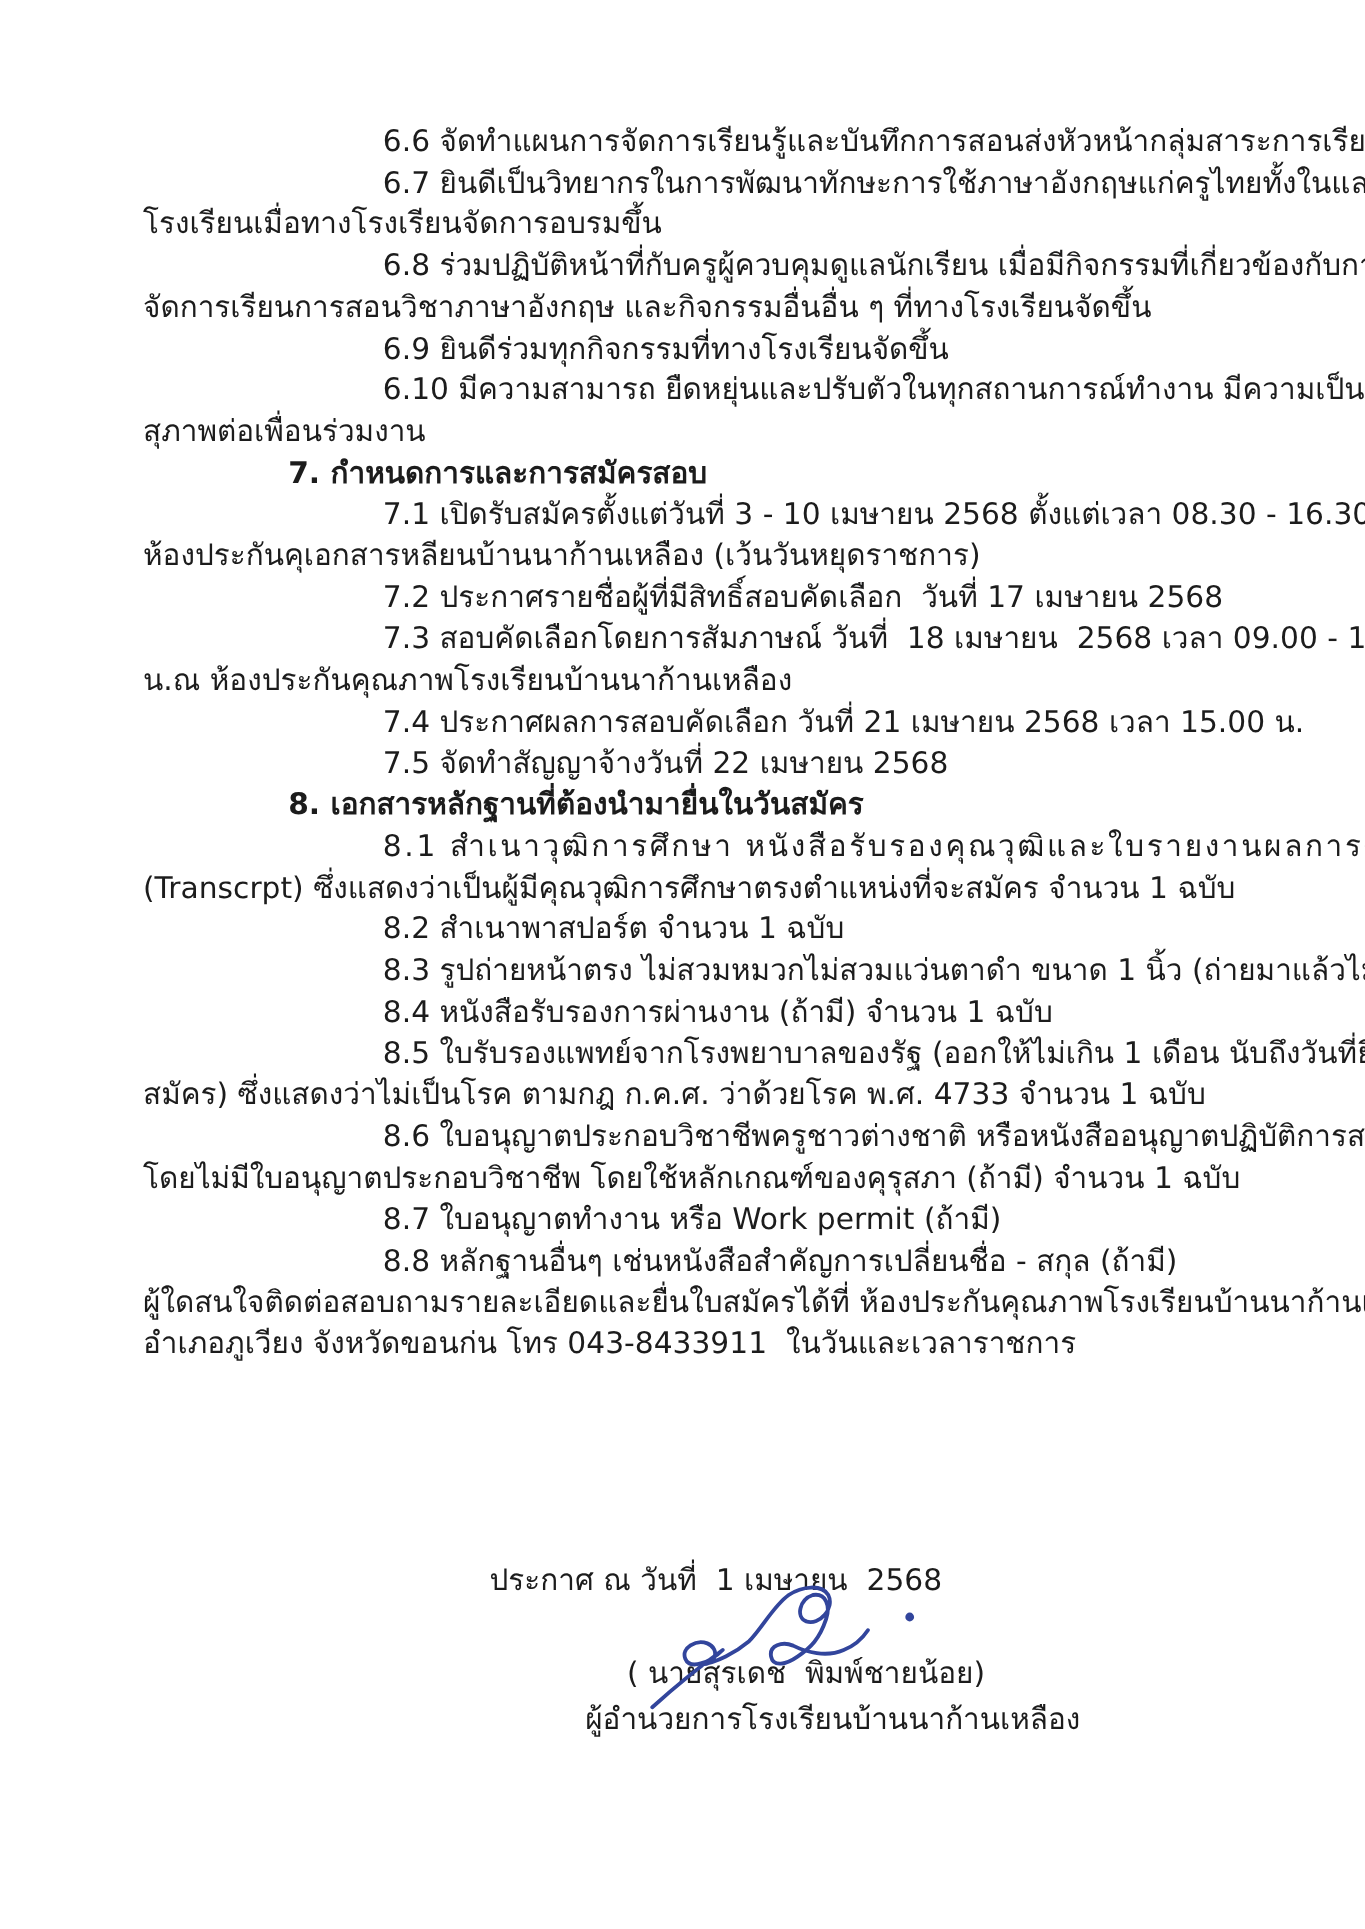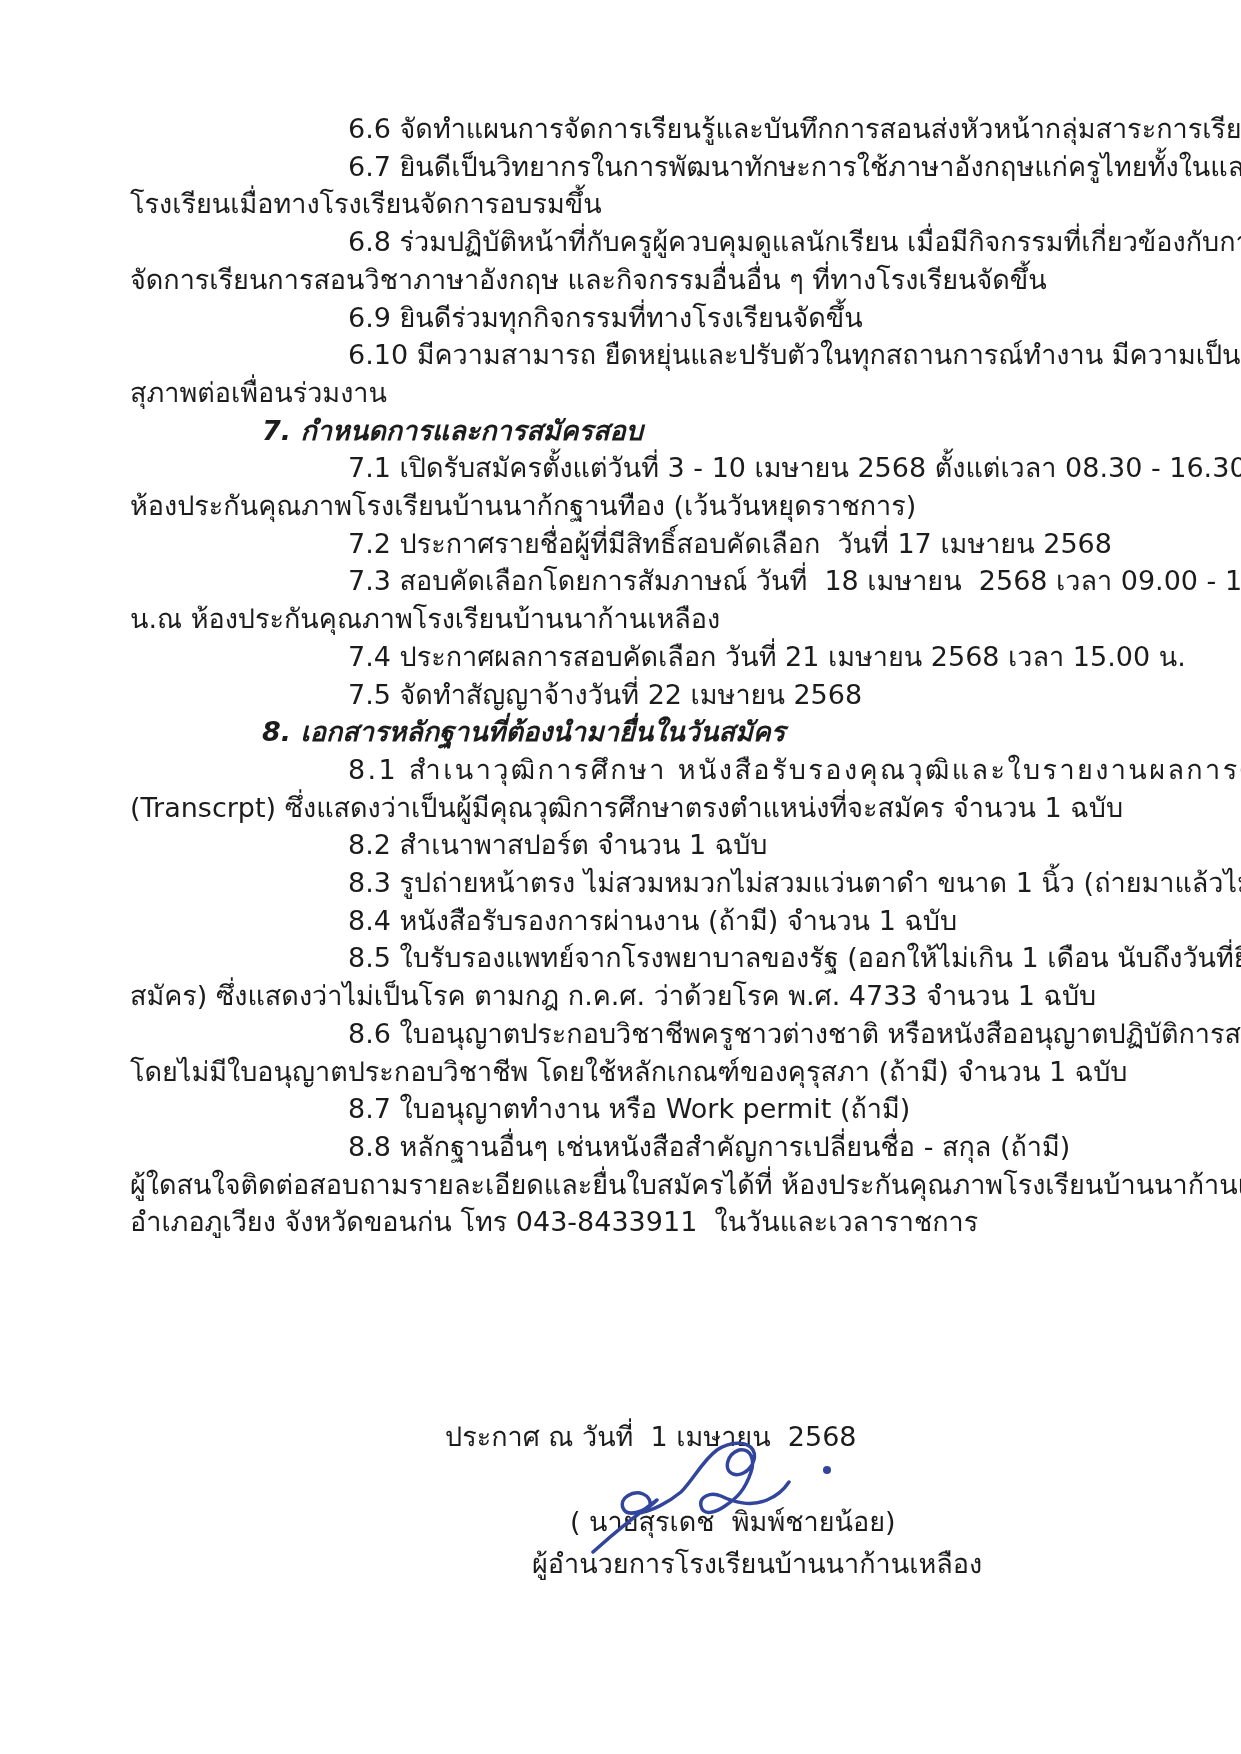--- a/index.html
+++ b/index.html
@@ -26,21 +26,21 @@
   .line {
     font-size: 27px;
     line-height: 37.7px;
     white-space: pre;
   }
   
   .item { text-indent: 218px; }
   
   .item-tracked { text-indent: 218px; letter-spacing: 2.4px; }
   
-  .section { text-indent: 132px; font-weight: bold; font-style: italic; }
+  .section { text-indent: 132px; font-weight: bold; }
   
   .flush { text-indent: 0; }
 
   .closing {
     position: absolute;
     left: 130px;
     top: 1418px;
     width: 990px;
   }
   .announce { text-indent: 315px; }
@@ -64,21 +64,21 @@
       <div class="line item">6.6 จัดทำแผนการจัดการเรียนรู้และบันทึกการสอนส่งหัวหน้ากลุ่มสาระการเรียนรู้ทุก</div>
       <div class="line item">6.7 ยินดีเป็นวิทยากรในการพัฒนาทักษะการใช้ภาษาอังกฤษแก่ครูไทยทั้งในและนอก</div>
       <div class="line flush">โรงเรียนเมื่อทางโรงเรียนจัดการอบรมขึ้น</div>
       <div class="line item">6.8 ร่วมปฏิบัติหน้าที่กับครูผู้ควบคุมดูแลนักเรียน เมื่อมีกิจกรรมที่เกี่ยวข้องกับการ</div>
       <div class="line flush">จัดการเรียนการสอนวิชาภาษาอังกฤษ และกิจกรรมอื่นอื่น ๆ ที่ทางโรงเรียนจัดขึ้น</div>
       <div class="line item">6.9 ยินดีร่วมทุกกิจกรรมที่ทางโรงเรียนจัดขึ้น</div>
       <div class="line item">6.10 มีความสามารถ ยืดหยุ่นและปรับตัวในทุกสถานการณ์ทำงาน มีความเป็นมิตร</div>
       <div class="line flush">สุภาพต่อเพื่อนร่วมงาน</div>
       <div class="line section">7. กำหนดการและการสมัครสอบ</div>
       <div class="line item">7.1 เปิดรับสมัครตั้งแต่วันที่ 3 - 10 เมษายน 2568 ตั้งแต่เวลา 08.30 - 16.30 น. ณ</div>
-      <div class="line flush">ห้องประกันคุณภาพโรงเรียนบ้านนาก้กฐานทือง (เว้นวันหยุดราชการ)</div>
+      <div class="line flush">ห้องประกันคุเอกสารหลียนบ้านนาก้านเหลือง (เว้นวันหยุดราชการ)</div>
       <div class="line item">7.2 ประกาศรายชื่อผู้ที่มีสิทธิ์สอบคัดเลือก  วันที่ 17 เมษายน 2568</div>
       <div class="line item">7.3 สอบคัดเลือกโดยการสัมภาษณ์ วันที่  18 เมษายน  2568 เวลา 09.00 - 12.00</div>
       <div class="line flush">น.ณ ห้องประกันคุณภาพโรงเรียนบ้านนาก้านเหลือง</div>
       <div class="line item">7.4 ประกาศผลการสอบคัดเลือก วันที่ 21 เมษายน 2568 เวลา 15.00 น.</div>
       <div class="line item">7.5 จัดทำสัญญาจ้างวันที่ 22 เมษายน 2568</div>
       <div class="line section">8. เอกสารหลักฐานที่ต้องนำมายื่นในวันสมัคร</div>
       <div class="line item-tracked">8.1 สำเนาวุฒิการศึกษา หนังสือรับรองคุณวุฒิและใบรายงานผลการศึกษา</div>
       <div class="line flush">(Transcrpt) ซึ่งแสดงว่าเป็นผู้มีคุณวุฒิการศึกษาตรงตำแหน่งที่จะสมัคร จำนวน 1 ฉบับ</div>
       <div class="line item">8.2 สำเนาพาสปอร์ต จำนวน 1 ฉบับ</div>
       <div class="line item">8.3 รูปถ่ายหน้าตรง ไม่สวมหมวกไม่สวมแว่นตาดำ ขนาด 1 นิ้ว (ถ่ายมาแล้วไม่เกิน 6</div>

